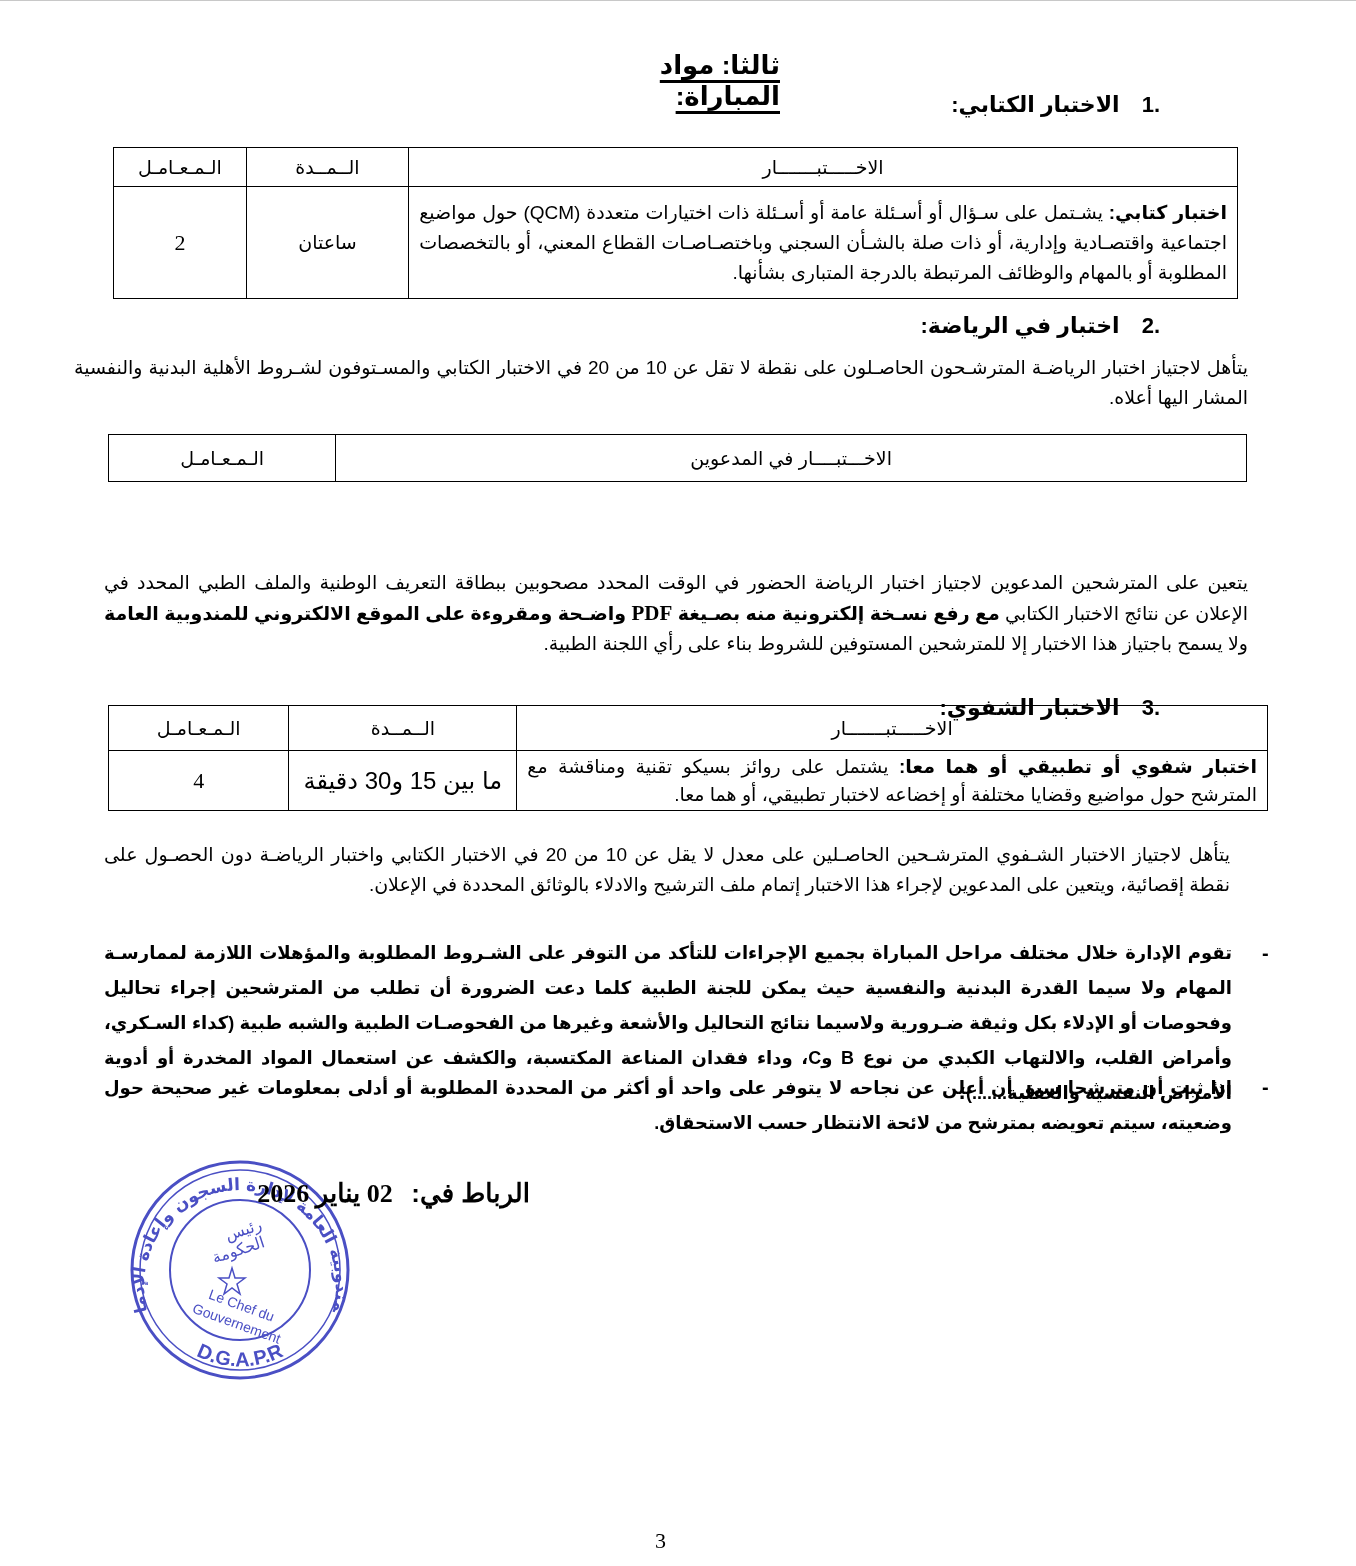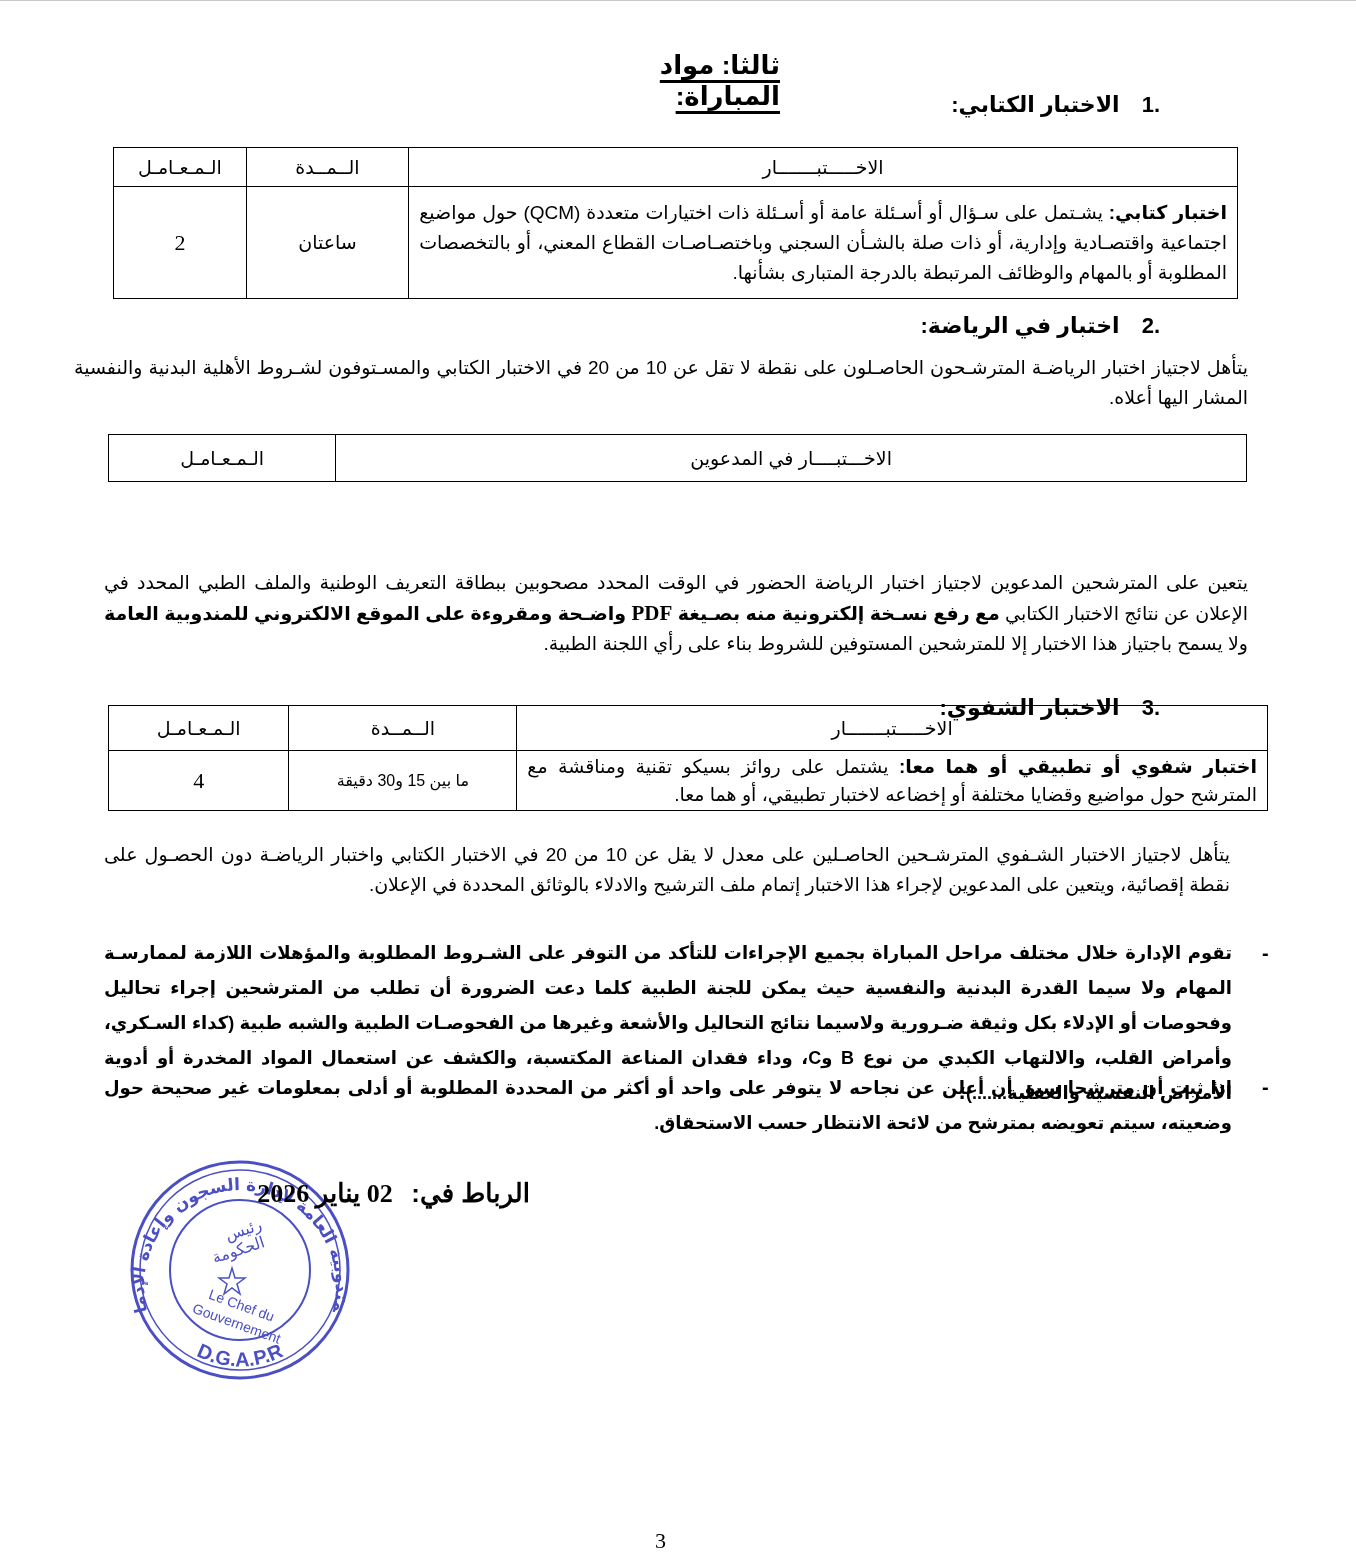--- a/index.html
+++ b/index.html
@@ -78,21 +78,21 @@
 
 <table class="doc" style="left:108px; top:705px; width:1160px;">
   <tbody>
       <tr>
     <th style="width:752px; height:42px;">الاخـــــتبـــــــار</th>
     <th style="width:226px; height:42px;">الــمــدة</th>
     <th style="width:178px; height:42px;">الـمـعـامـل</th>
   </tr>
   <tr style="height:60px;">
     <td class="desc" style="line-height:28px;"><span class="bold">اختبار شفوي أو تطبيقي أو هما معا:</span><span> يشتمل على روائز بسيكو تقنية ومناقشة مع المترشح حول مواضيع وقضايا مختلفة أو إخضاعه لاختبار تطبيقي، أو هما معا.</span></td>
-    <td class="dur" style="font-size:16px;">ما بين 15 و30 دقيقة</td>
+    <td class="dur" style="font-size:24px;">ما بين 15 و30 دقيقة</td>
     <td class="num">4</td>
   </tr>
 </tbody>
   </table>
 
 <div class="abs para" style="top:840px; left:104px; width:1126px;">يتأهل لاجتياز الاختبار الشـفوي المترشـحين الحاصـلين على معدل لا يقل عن 10 من 20 في الاختبار الكتابي واختبار الرياضـة دون الحصـول على نقطة إقصائية، ويتعين على المدعوين لإجراء هذا الاختبار إتمام ملف الترشيح والادلاء بالوثائق المحددة في الإعلان.</div>
 
 <div class="dash" style="top:942px; left:1262px;">-</div>
 <div class="abs bullet" style="top:936px; left:104px; width:1128px;">تقوم الإدارة خلال مختلف مراحل المباراة بجميع الإجراءات للتأكد من التوفر على الشـروط المطلوبة والمؤهلات اللازمة لممارسـة المهام ولا سيما القدرة البدنية والنفسية حيث يمكن للجنة الطبية كلما دعت الضرورة أن تطلب من المترشحين إجراء تحاليل وفحوصات أو الإدلاء بكل وثيقة ضـرورية ولاسيما نتائج التحاليل والأشعة وغيرها من الفحوصـات الطبية والشبه طبية (كداء السـكري، وأمراض القلب، والالتهاب الكبدي من نوع B وC، وداء فقدان المناعة المكتسبة، والكشف عن استعمال المواد المخدرة أو أدوية الأمراض النفسية والعقلية.......)؛</div>
 

